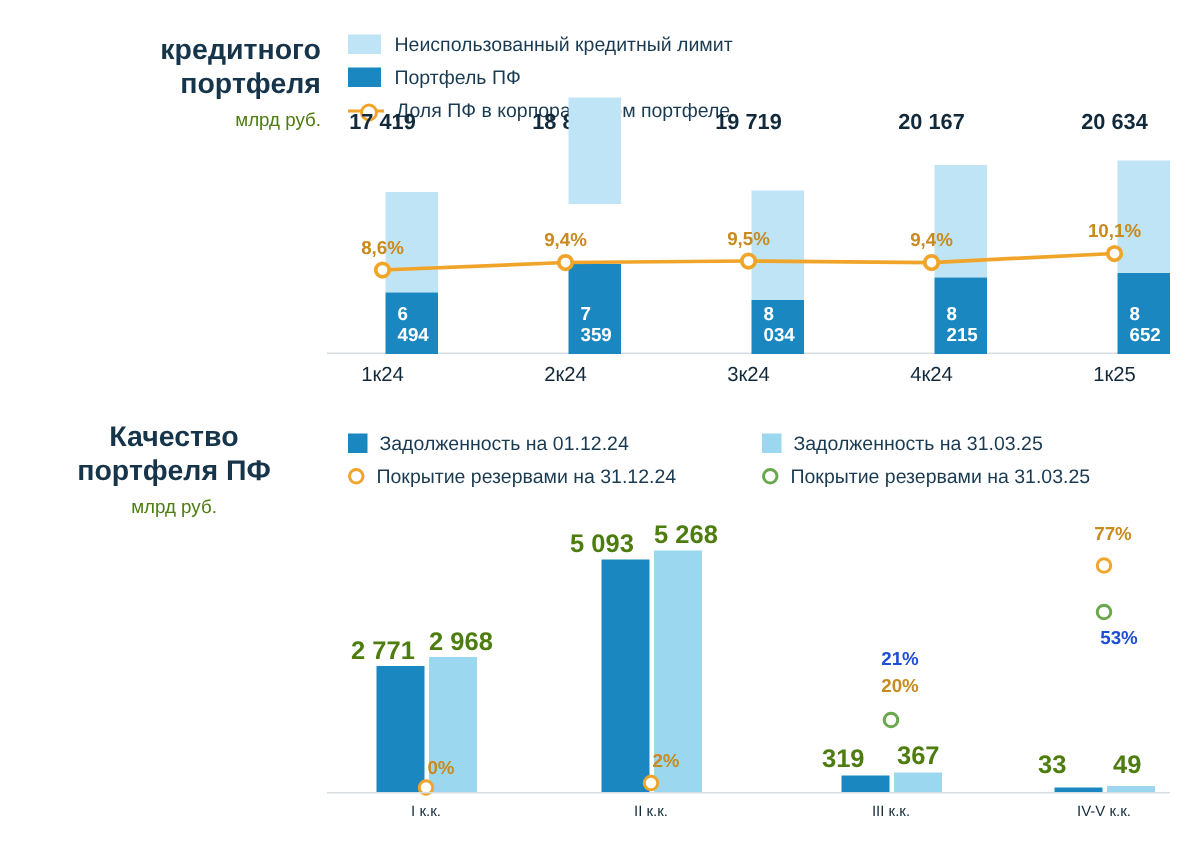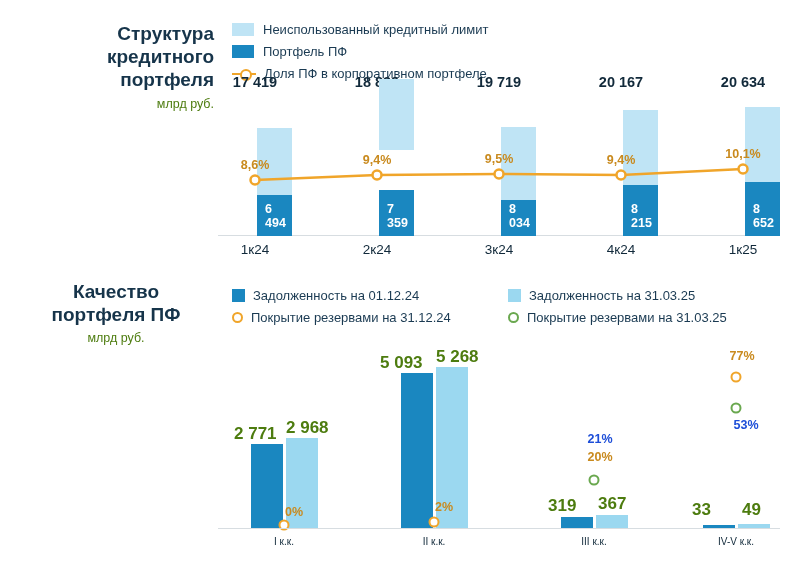--- a/index.html
+++ b/index.html
@@ -152,21 +152,20 @@
     position: absolute; width: 112px; text-align: center;
     font-size: 10px; color: #11293a;
   }
 </style>
 </head>
 <body>
 
 <div class="section" id="section-credit">
 
   <div class="side-title" style="top:22px;">
-    <div class="t">Структура</div>
     <div class="t">кредитного</div>
     <div class="t">портфеля</div>
     <div class="sub">млрд руб.</div>
   </div>
 
   <div id="legend-credit">
     <div class="legend-row">
       <span class="sw" style="background:#bfe4f5;"></span>
       <span class="legend-label">Неиспользованный кредитный лимит</span>
     </div>
@@ -191,21 +190,21 @@
           <div class="seg-port" style="height:41px;">
             <span class="seg-port-label">6 494</span>
           </div>
         </div>
       </div>
 
       <div class="bar-group">
         <div class="bar-total-label">18 839</div>
         <div class="stack">
           <div class="seg-unused" style="height:71px;"></div>
-          <div class="seg-port" style="height:46px;margin-top:40px;">
+          <div class="seg-port" style="height:60px;margin-top:40px;">
             <span class="seg-port-label">7 359</span>
           </div>
         </div>
       </div>
 
       <div class="bar-group">
         <div class="bar-total-label">19 719</div>
         <div class="stack">
           <div class="seg-unused" style="height:73px;"></div>
           <div class="seg-port" style="height:36px;">

